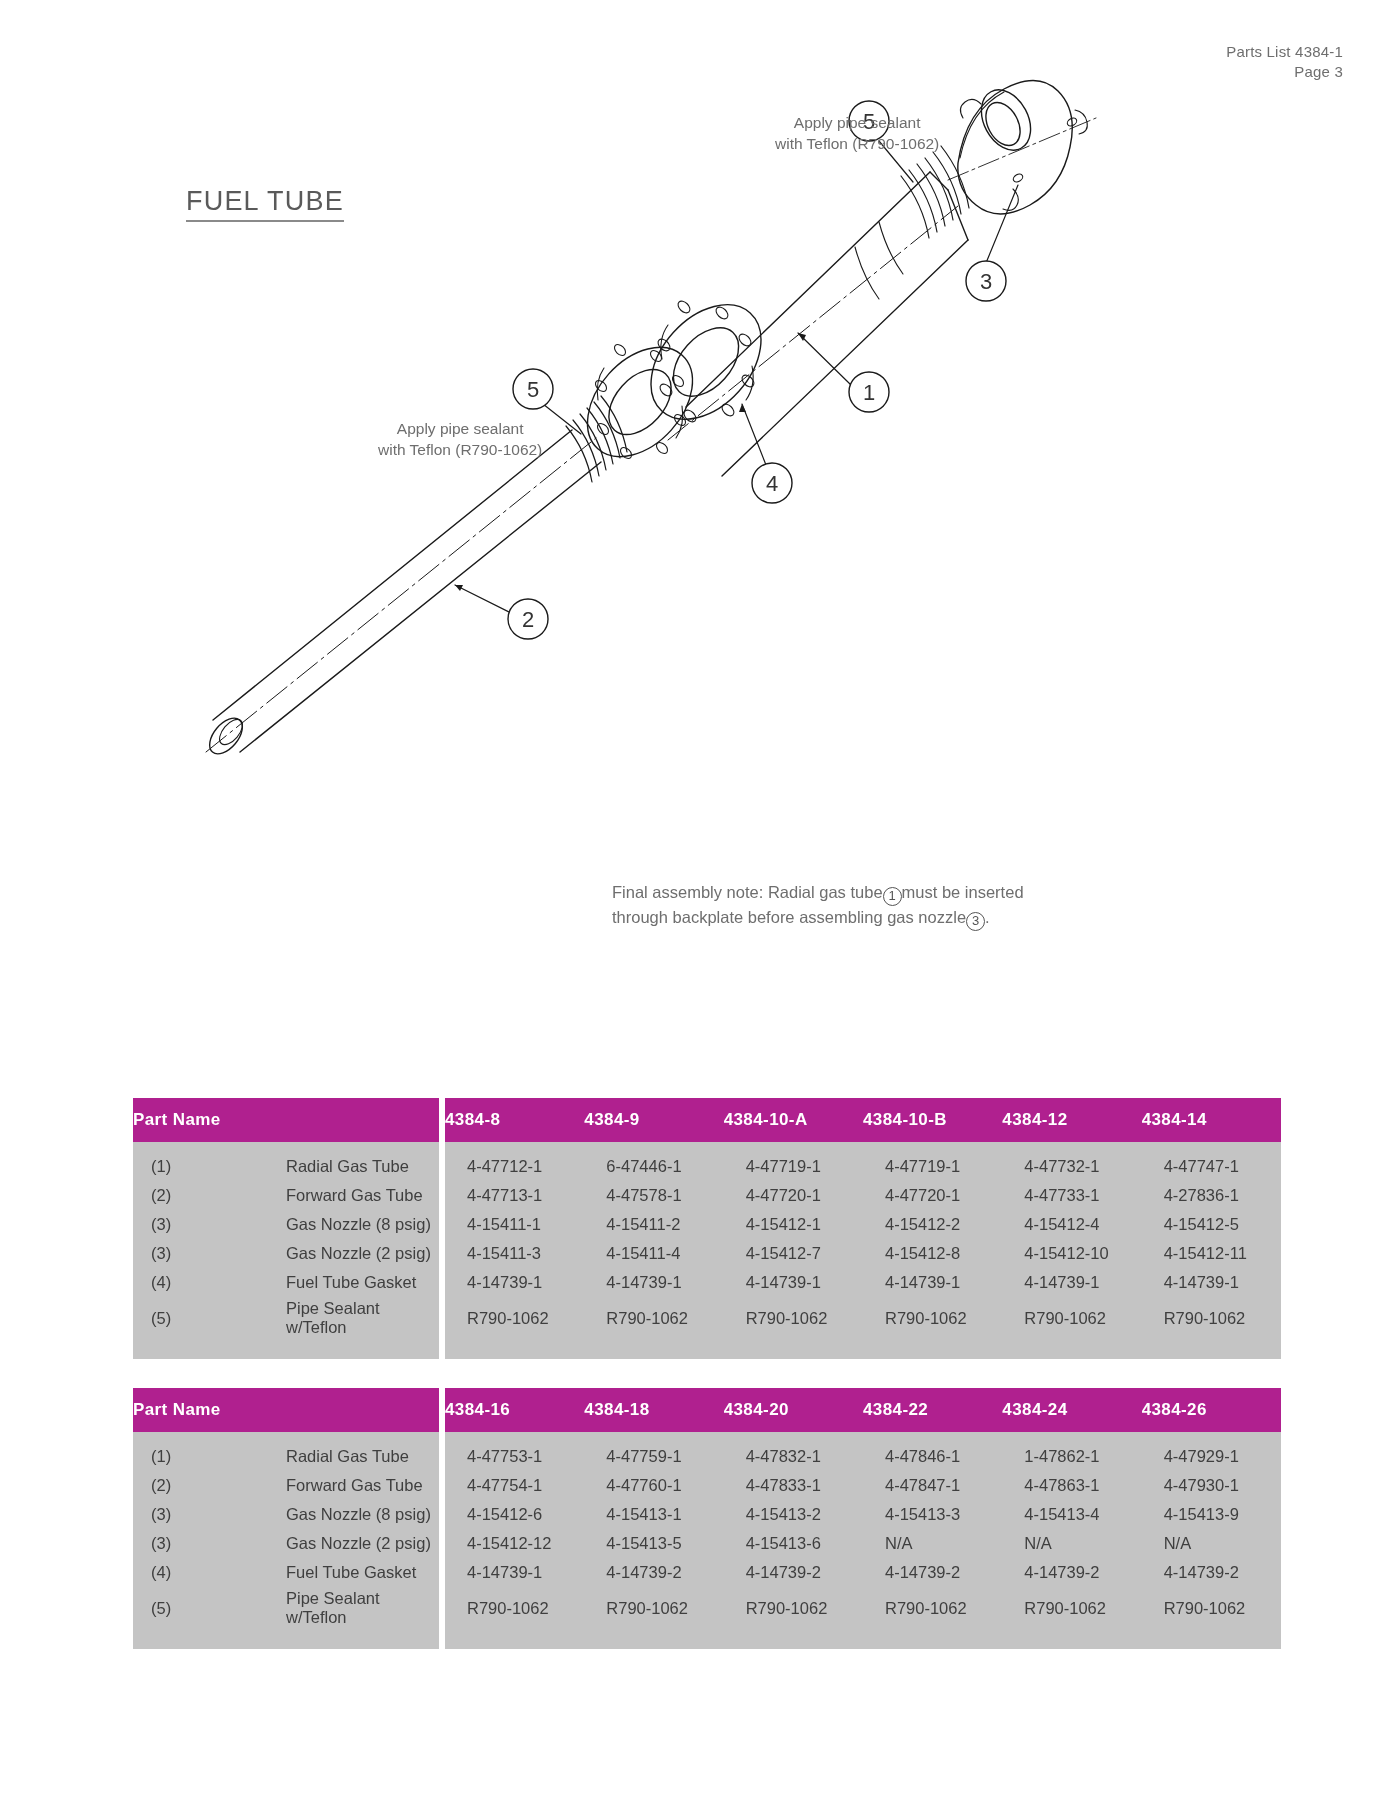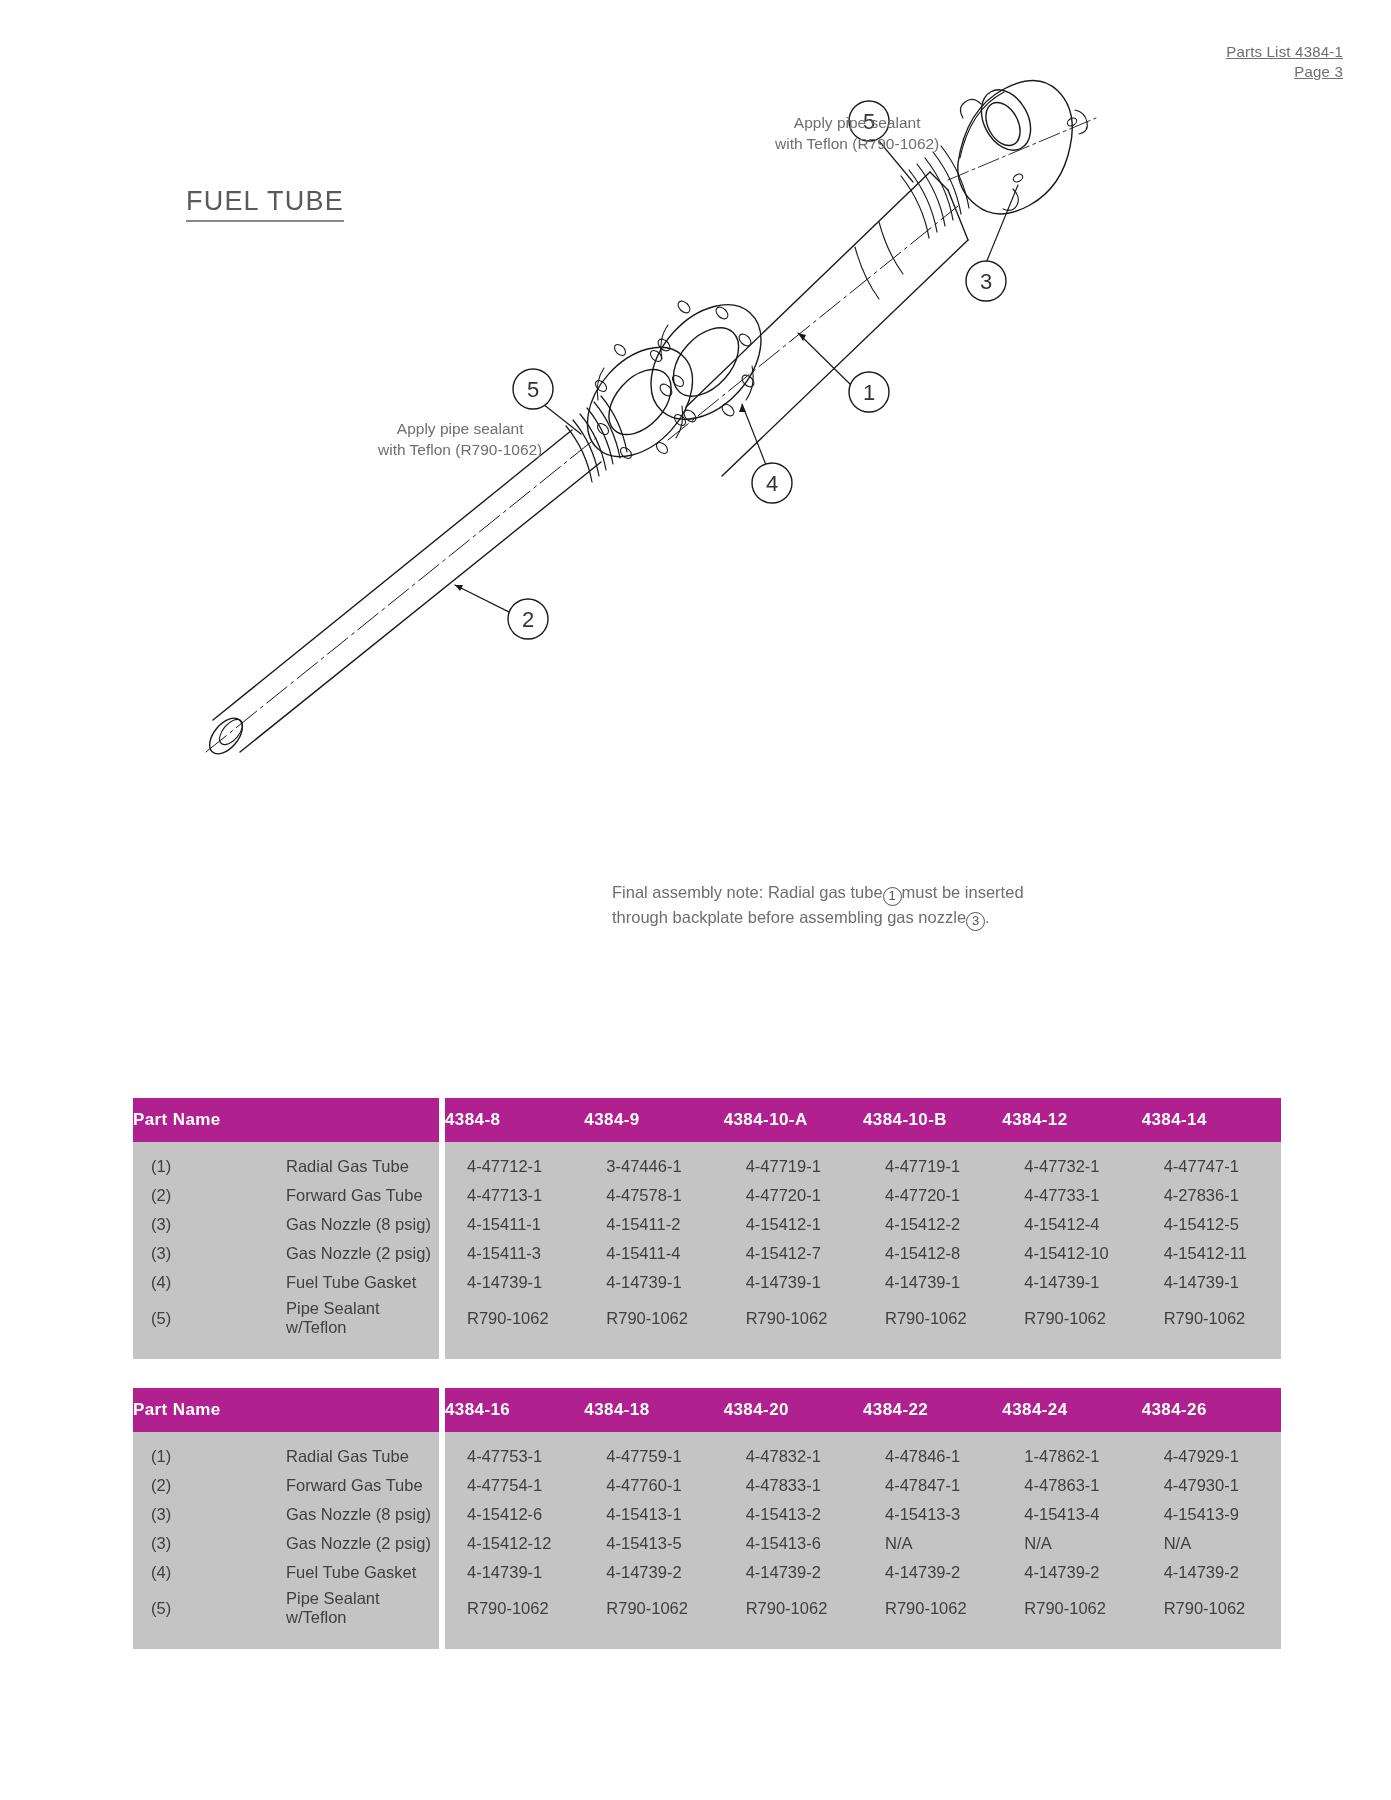--- a/index.html
+++ b/index.html
@@ -19,21 +19,20 @@
   
   #page-header {
     position: absolute;
     top: 42px;
     right: 48px;
     text-align: right;
     font-size: 15px;
     line-height: 20px;
     color: #6e6e6e;
     letter-spacing: 0.2px;
-    text-decoration: underline;
   }
 
   
   #page-title {
     position: absolute;
     left: 186px;
     top: 150px;
     font-size: 27px;
     letter-spacing: 1.2px;
     color: #5a5a5a;
@@ -315,21 +314,21 @@
         <th class="col-model">4384-12</th>
         <th class="col-model">4384-14</th>
       </tr>
   </thead>
   <tbody>
       <tr>
         <td class="cell-index">(1)</td>
         <td class="cell-name">Radial Gas Tube</td>
         <td class="spacer-col"></td>
         <td class="cell-value">4-47712-1</td>
-        <td class="cell-value">3-47446-1</td>
+        <td class="cell-value">6-47446-1</td>
         <td class="cell-value">4-47719-1</td>
         <td class="cell-value">4-47719-1</td>
         <td class="cell-value">4-47732-1</td>
         <td class="cell-value">4-47747-1</td>
       </tr>
       <tr>
         <td class="cell-index">(2)</td>
         <td class="cell-name">Forward Gas Tube</td>
         <td class="spacer-col"></td>
         <td class="cell-value">4-47713-1</td>

